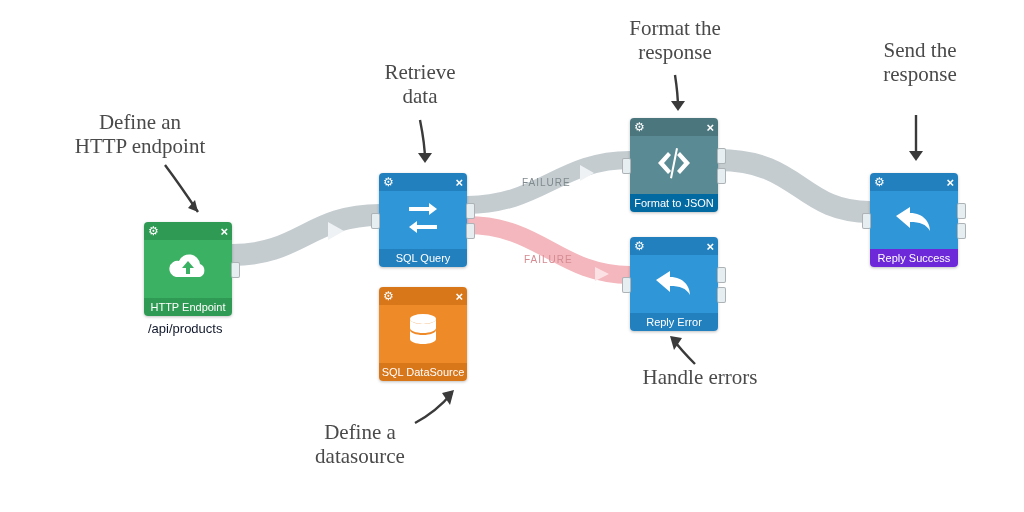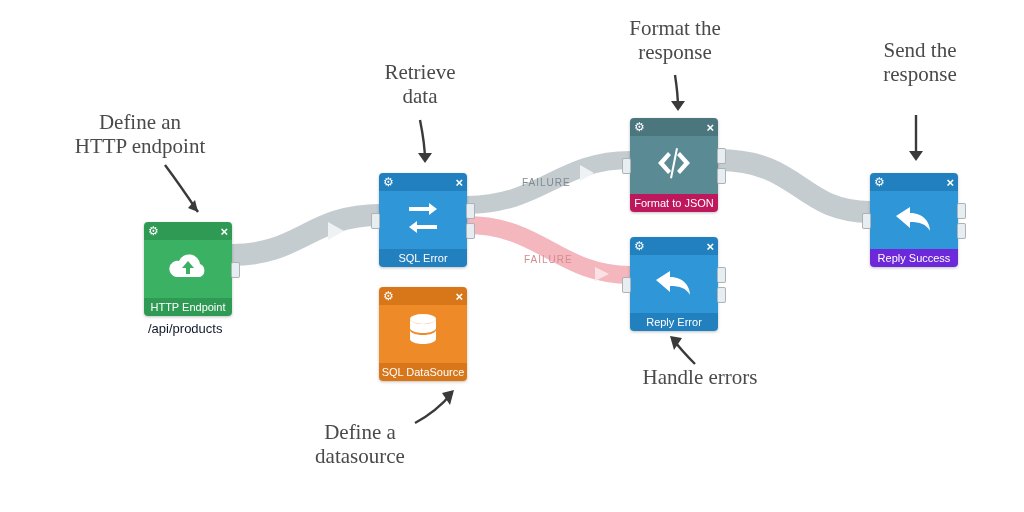--- a/index.html
+++ b/index.html
@@ -53,21 +53,21 @@
     <span style="color:#fff;font-size:12px">⚙</span>
     <span style="color:#fff;font-size:13px;font-weight:bold">×</span>
   </div>
   <div class="body" style="background:#2f96d8">
     <span>
       <svg width="40" height="34" viewBox="0 0 40 34">
             <path fill="#fff" d="M6 10h20v4l8-6-8-6v4H6zM34 24H14v-4l-8 6 8 6v-4h20z"></path>
           </svg>
     </span>
   </div>
-  <div class="title" style="background:#2380bf">SQL Error</div>
+  <div class="title" style="background:#2380bf">SQL Query</div>
   <div class="port" style="left:-8px;top:40px"></div>
   <div class="port" style="right:-8px;top:30px"></div>
   <div class="port" style="right:-8px;top:50px"></div>
 </div>
 
 <div class="node" style="left:379px;top:287px">
   <div class="head" style="background:#d8761a">
     <span style="color:#fff;font-size:12px">⚙</span>
     <span style="color:#fff;font-size:13px;font-weight:bold">×</span>
   </div>
@@ -87,21 +87,21 @@
     <span style="color:#fff;font-size:12px">⚙</span>
     <span style="color:#fff;font-size:13px;font-weight:bold">×</span>
   </div>
   <div class="body" style="background:#5a8a93">
     <span>
       <svg width="40" height="34" viewBox="0 0 40 34">
             <path fill="#fff" d="M14 6l-10 11 10 11 3-3-7-8 7-8zM26 6l10 11-10 11-3-3 7-8-7-8zM22 2l-6 30 2 .5 6-30z"></path>
           </svg>
     </span>
   </div>
-  <div class="title" style="background:#be185d">Format to JSON</div>
+  <div class="title" style="background:#0369a1">Format to JSON</div>
   <div class="port" style="left:-8px;top:40px"></div>
   <div class="port" style="right:-8px;top:30px"></div>
   <div class="port" style="right:-8px;top:50px"></div>
 </div>
 
 <div class="node" style="left:630px;top:237px">
   <div class="head" style="background:#2380bf">
     <span style="color:#fff;font-size:12px">⚙</span>
     <span style="color:#fff;font-size:13px;font-weight:bold">×</span>
   </div>

